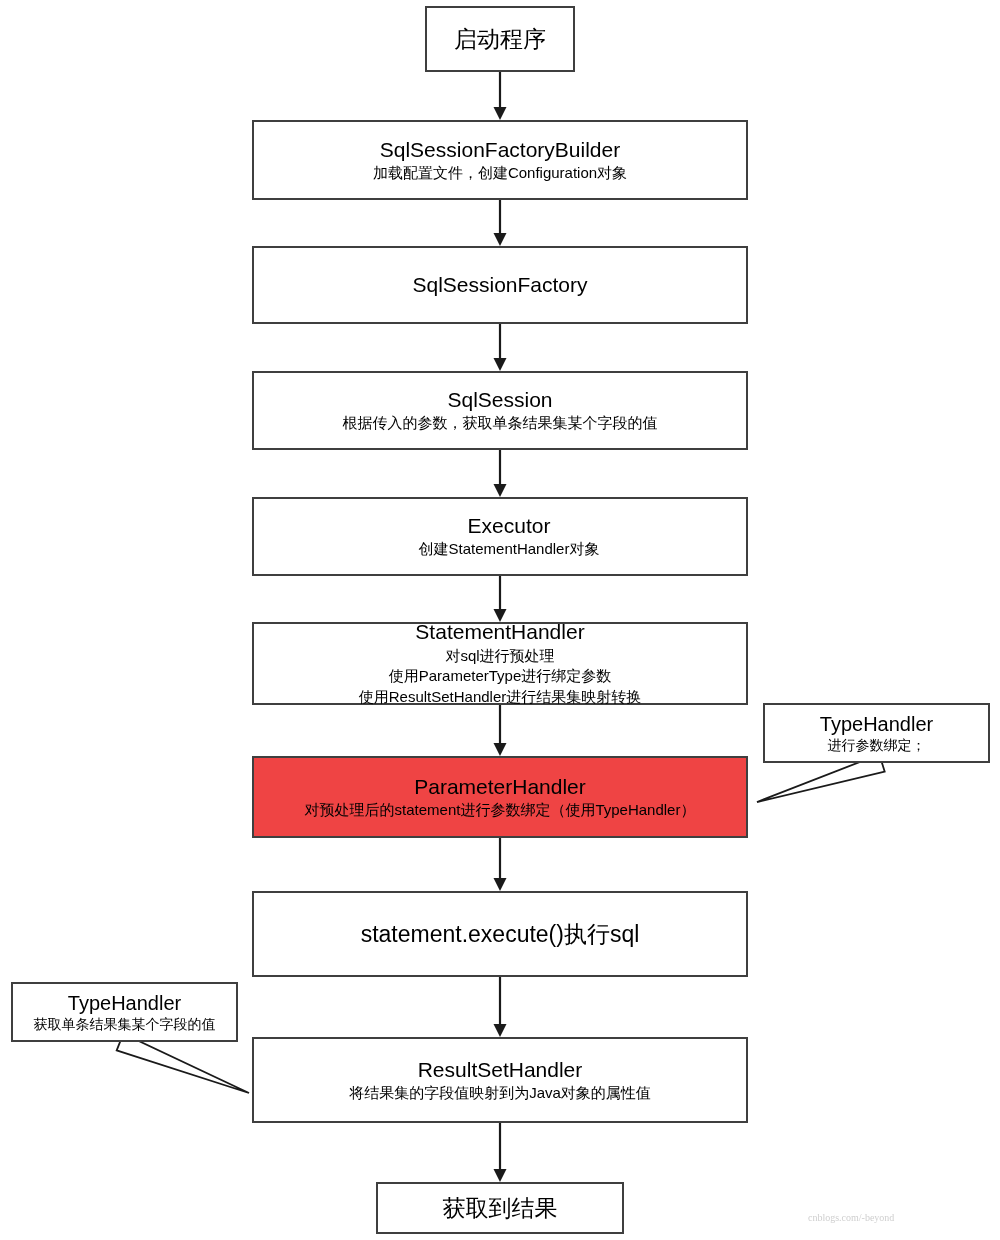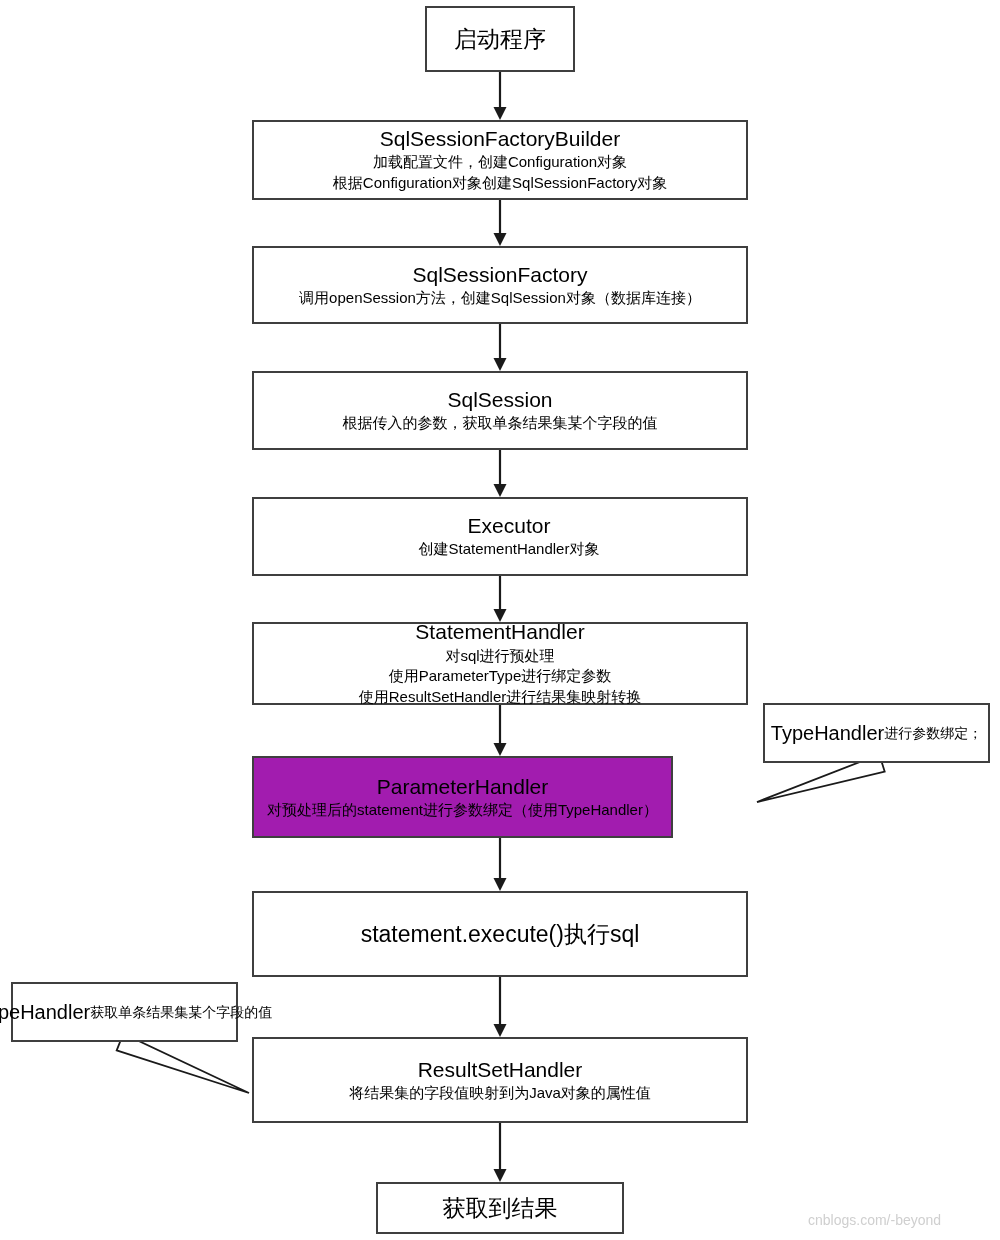--- a/index.html
+++ b/index.html
@@ -40,21 +40,21 @@
   }
   .node.single .title {
     font-size: 23px;
   }
   .callout {
     position: absolute;
     box-sizing: border-box;
     border: 2px solid #3f3f3f;
     background: #ffffff;
     display: flex;
-    flex-direction: row;
+    flex-direction: column;
     align-items: center;
     justify-content: center;
     text-align: center;
     color: #000000;
     z-index: 3;
   }
   .callout .title {
     font-size: 20px;
     line-height: 1.2;
     white-space: nowrap;
@@ -68,24 +68,24 @@
     position: absolute;
     left: 0;
     top: 0;
     width: 1000px;
     height: 1240px;
     pointer-events: none;
     z-index: 1;
   }
   .watermark {
     position: absolute;
-    font-size: 14px;
+    font-size: 10px;
     color: #cfcfcf;
     white-space: nowrap;
-    font-family: Liberation Sans, sans-serif;
+    font-family: Liberation Serif, serif;
   }
 </style>
 </head>
 <body>
 
 <div id="canvas">
 
   <svg class="overlay" viewBox="0 0 1000 1240" xmlns="http://www.w3.org/2000/svg">
     <g id="connectors-group">
         <line x1="500" y1="72" x2="500" y2="107" stroke="#1a1a1a" stroke-width="2.2"></line>
@@ -113,41 +113,39 @@
       </g>
   </svg>
 
   <div id="nodes-layer">
       <div class="node single" style="left: 425px; top: 6px; width: 150px; height: 66px; border-color: rgb(63, 63, 63); background: rgb(255, 255, 255);">
         <div class="title">启动程序</div>
       </div>
       <div class="node" style="left: 252px; top: 120px; width: 496px; height: 80px; border-color: rgb(63, 63, 63); background: rgb(255, 255, 255);">
         <div class="title">SqlSessionFactoryBuilder</div>
         <div class="sub">加载配置文件，创建Configuration对象</div>
-        <div class="sub">根据Configuration对象创建SqlSessionFactory对象</div>
       </div>
       <div class="node" style="left: 252px; top: 246px; width: 496px; height: 78px; border-color: rgb(63, 63, 63); background: rgb(255, 255, 255);">
         <div class="title">SqlSessionFactory</div>
-        <div class="sub">调用openSession方法，创建SqlSession对象（数据库连接）</div>
       </div>
       <div class="node" style="left: 252px; top: 371px; width: 496px; height: 79px; border-color: rgb(63, 63, 63); background: rgb(255, 255, 255); align-items: center;">
         <div class="title">SqlSession</div>
         <div class="sub">根据传入的参数，获取单条结果集某个字段的值</div>
       </div>
       <div class="node" style="left: 252px; top: 497px; width: 496px; height: 79px; border-color: rgb(63, 63, 63); background: rgb(255, 255, 255); padding-left: 24px;">
         <div class="title">Executor</div>
         <div class="sub">创建StatementHandler对象</div>
       </div>
       <div class="node" style="left: 252px; top: 622px; width: 496px; height: 83px; border-color: rgb(63, 63, 63); background: rgb(255, 255, 255);">
         <div class="title">StatementHandler</div>
         <div class="sub">对sql进行预处理</div>
         <div class="sub">使用ParameterType进行绑定参数</div>
         <div class="sub">使用ResultSetHandler进行结果集映射转换</div>
       </div>
-      <div class="node" style="left: 252px; top: 756px; width: 421px; height: 82px; border-color: rgb(63, 63, 63); background: #a21caf;">
+      <div class="node" style="left: 252px; top: 756px; width: 496px; height: 82px; border-color: rgb(63, 63, 63); background: #ef4444;">
         <div class="title">ParameterHandler</div>
         <div class="sub">对预处理后的statement进行参数绑定（使用TypeHandler）</div>
       </div>
       <div class="node single" style="left: 252px; top: 891px; width: 496px; height: 86px; border-color: rgb(63, 63, 63); background: rgb(255, 255, 255);">
         <div class="title">statement.execute()执行sql</div>
       </div>
       <div class="node" style="left: 252px; top: 1037px; width: 496px; height: 86px; border-color: rgb(63, 63, 63); background: rgb(255, 255, 255);">
         <div class="title">ResultSetHandler</div>
         <div class="sub">将结果集的字段值映射到为Java对象的属性值</div>
       </div>

